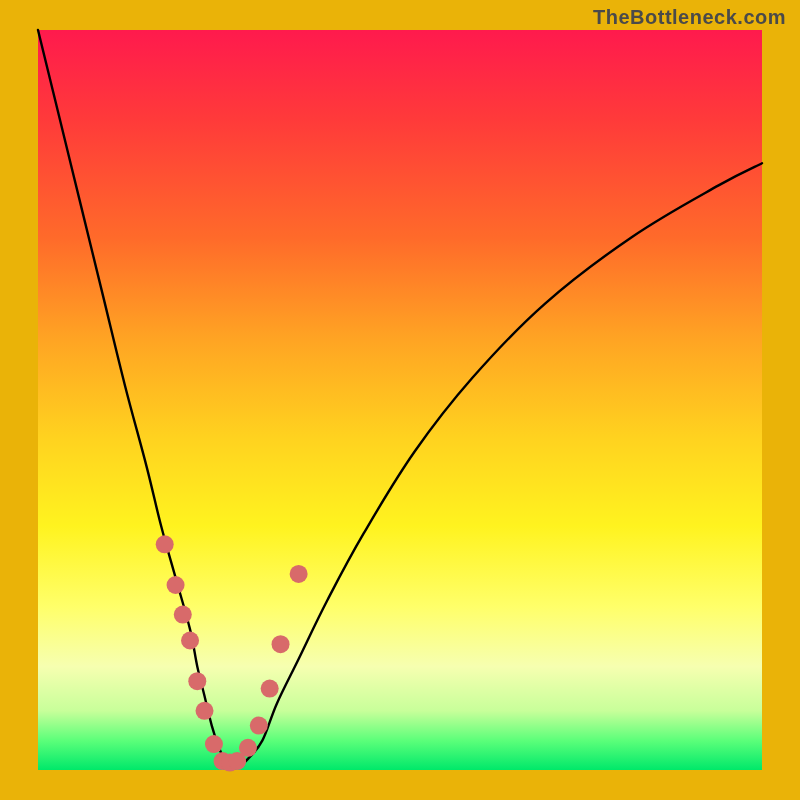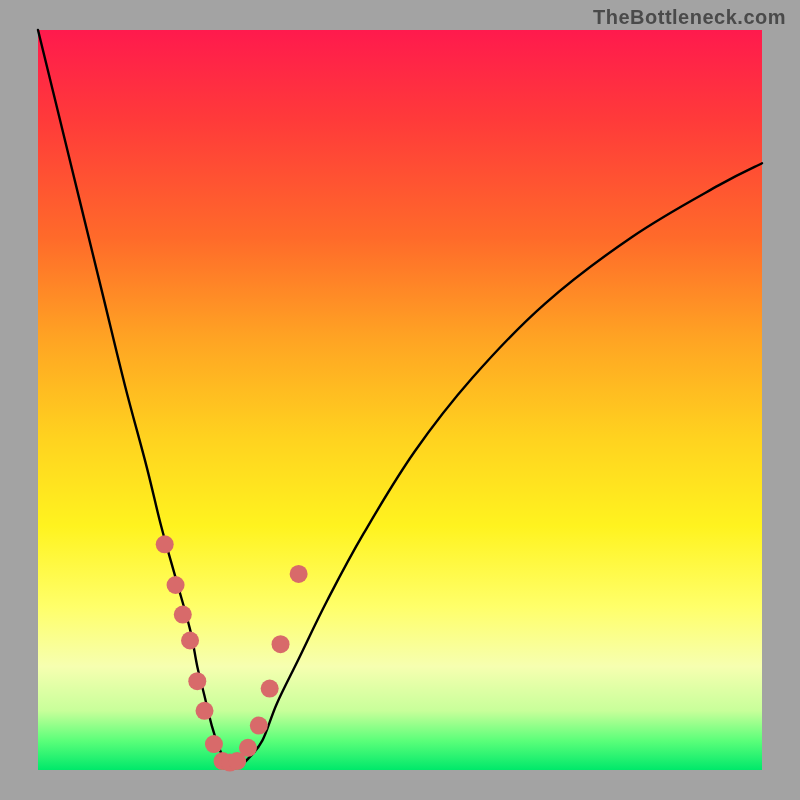--- a/index.html
+++ b/index.html
@@ -7,21 +7,21 @@
     padding: 0;
     width: 800px;
     height: 800px;
     background: #000;
     overflow: hidden;
   }
   .stage {
     position: relative;
     width: 800px;
     height: 800px;
-    background: #a3a3a3;
+    background: #eab308;
   }
   .plot-area {
     position: absolute;
     background: linear-gradient(to bottom,
       #ff1a4d 0%,
       #ff3a3a 12%,
       #ff6a2a 28%,
       #ffa523 42%,
       #ffd21f 55%,
       #fff31f 67%,

